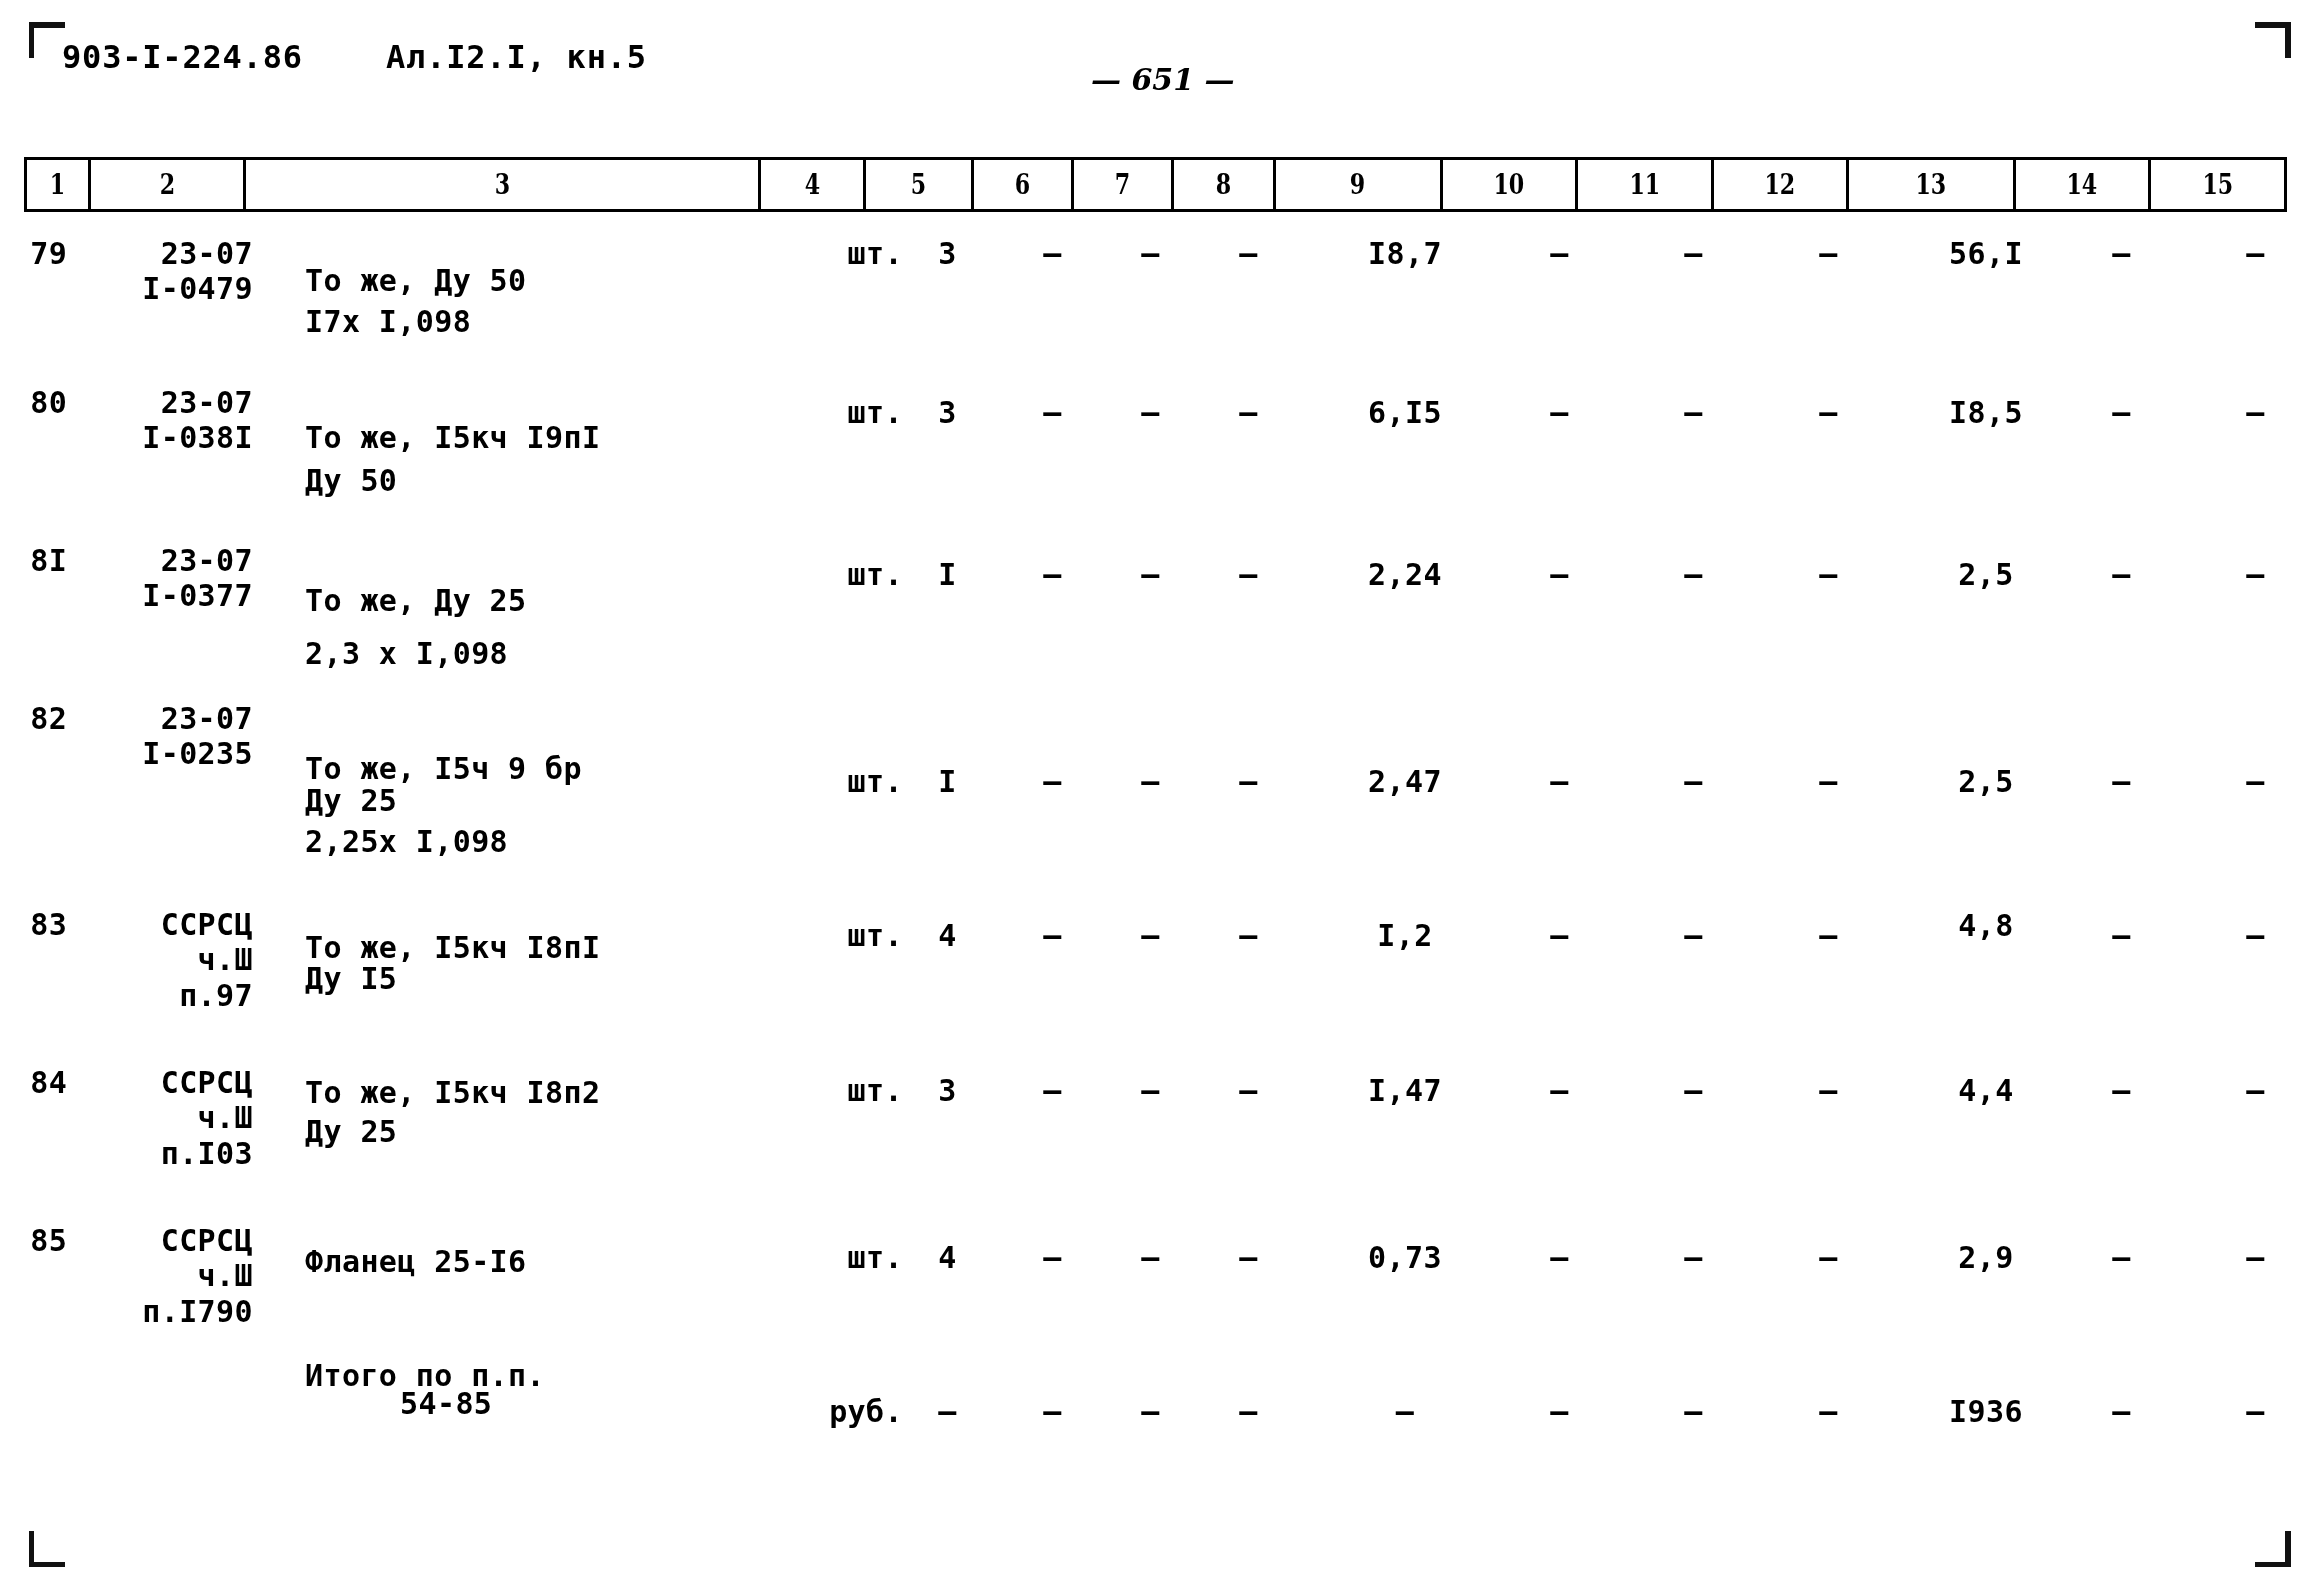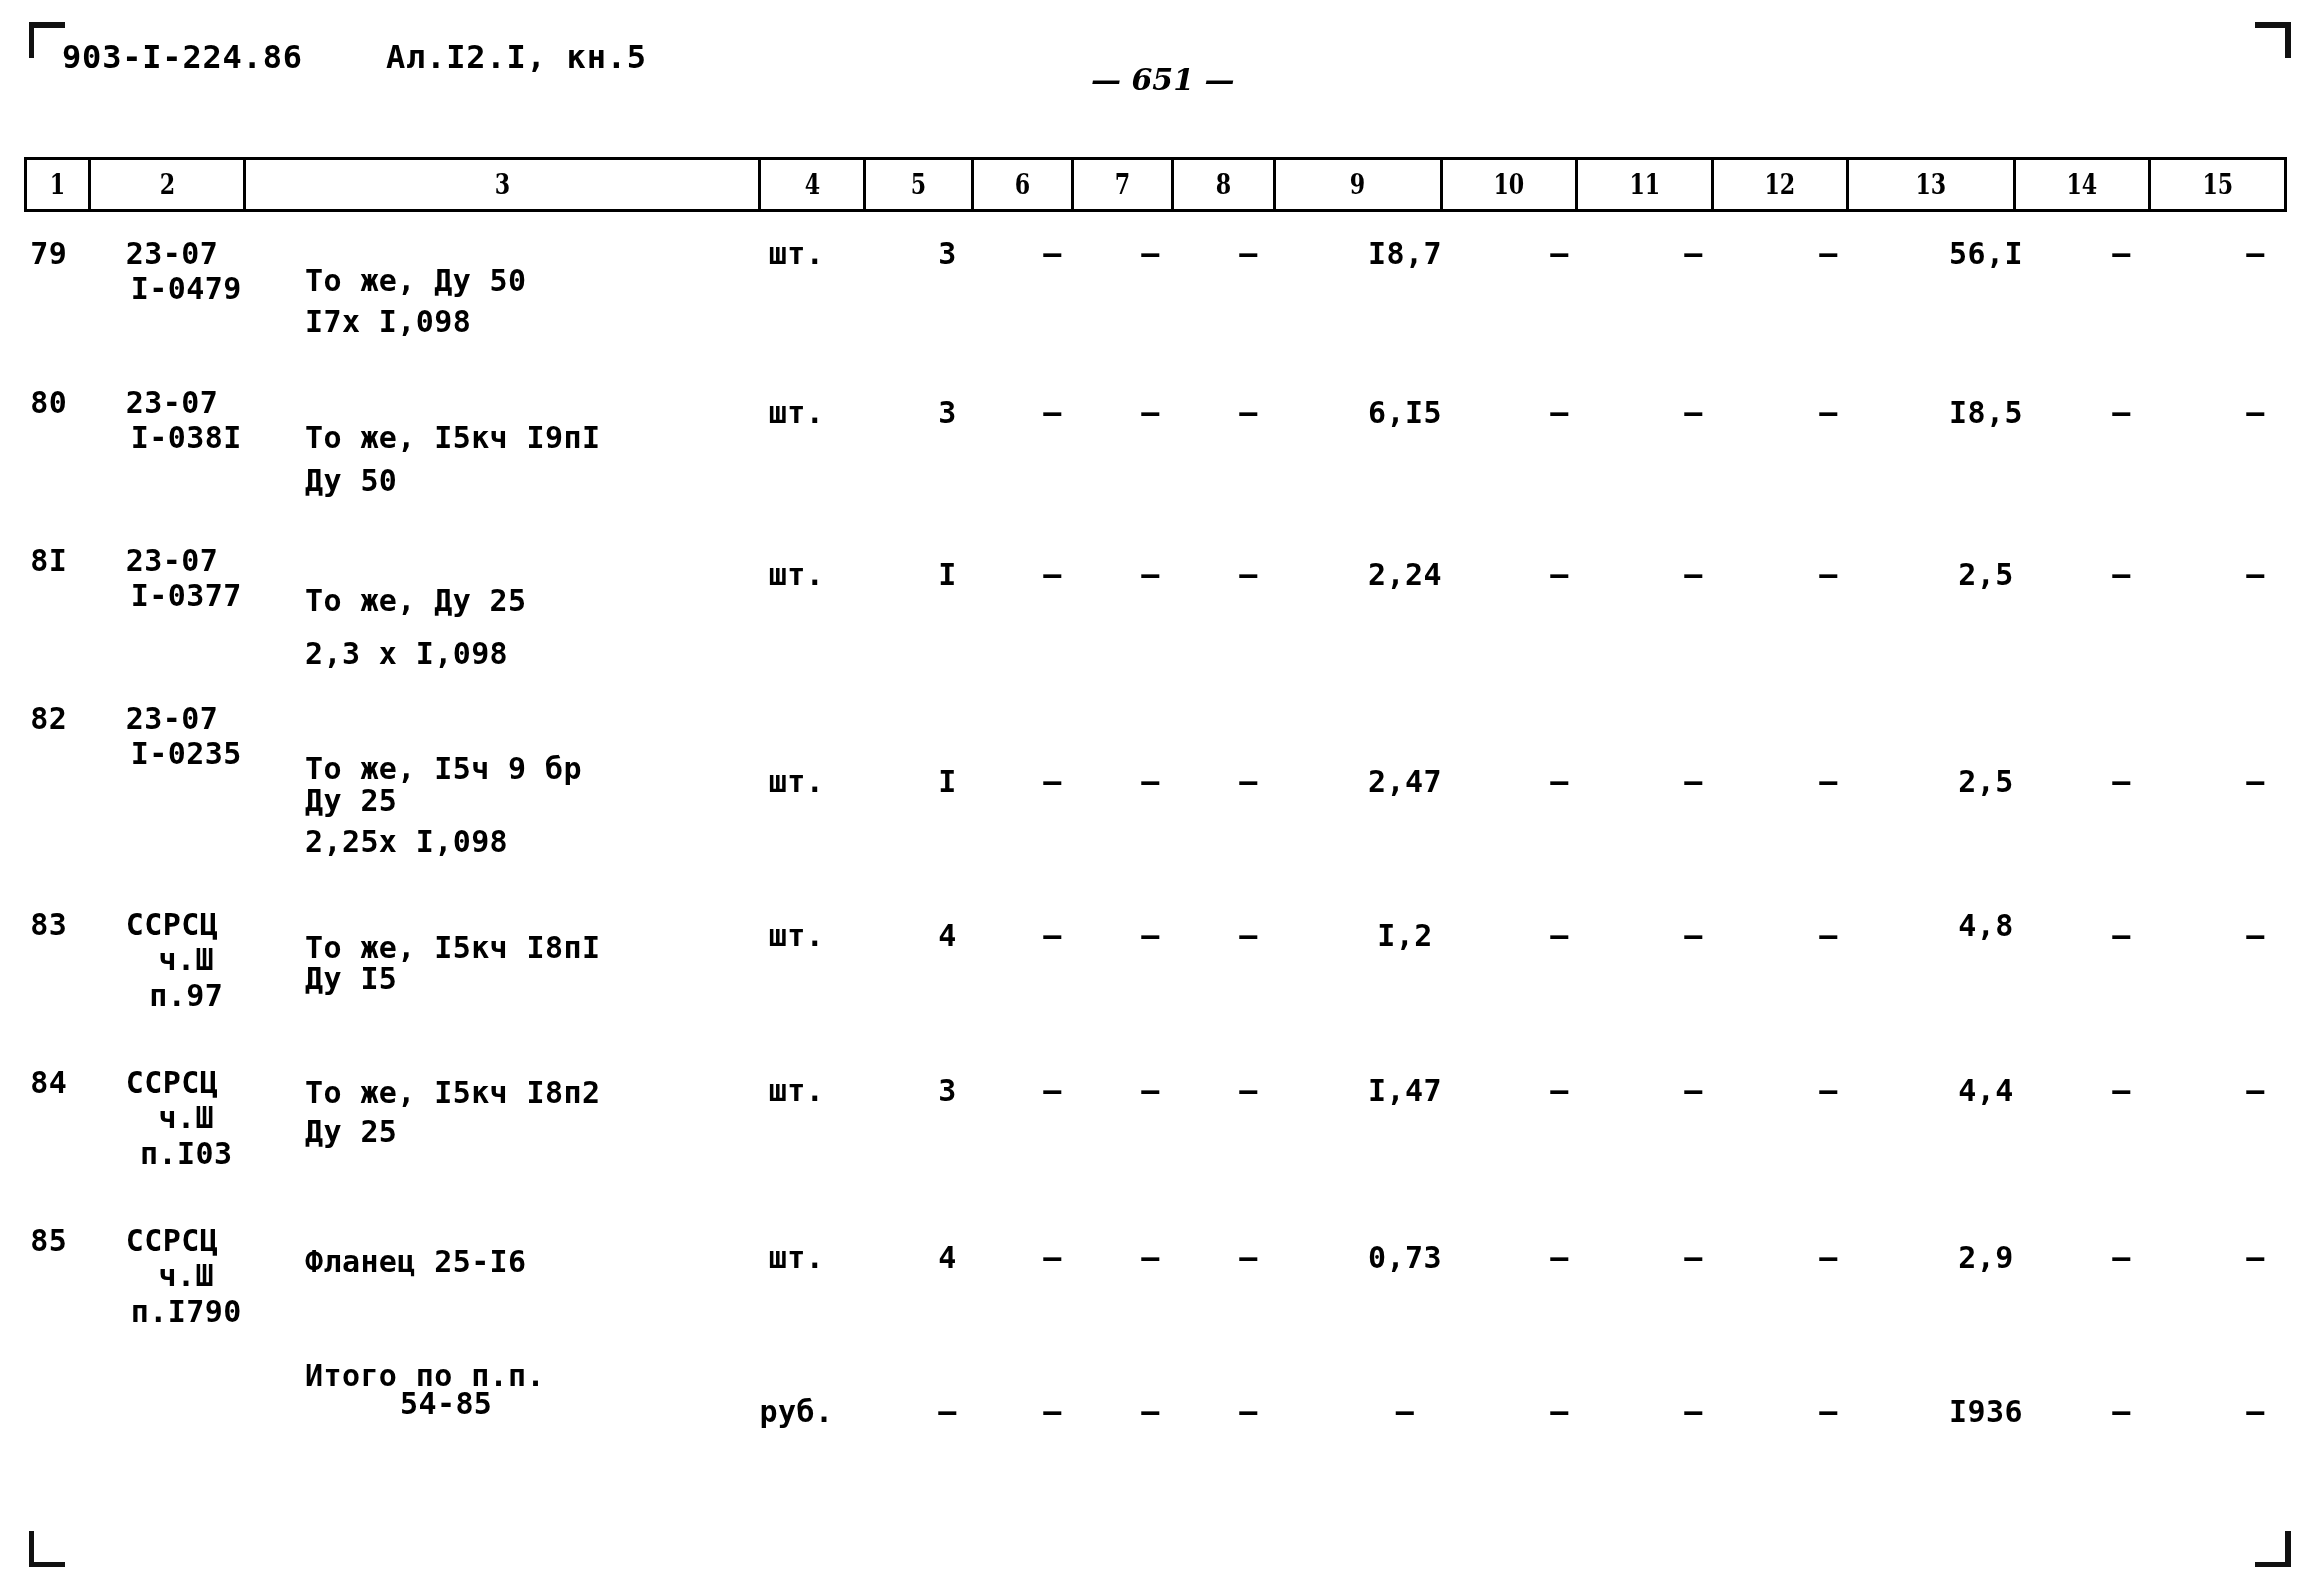--- a/index.html
+++ b/index.html
@@ -133,23 +133,23 @@
   }
 
   .cell {
     position: absolute;
     white-space: pre;
     line-height: 1.18;
   }
 
   
   .c1    { left: 6.3px;    width: 63px;  text-align: left; }
-  .c2    { left: 73px;  width: 150px; text-align: center; }
+  .c2    { left: 79px;  width: 150px; text-align: right; }
   .c3    { left: 281px;  width: 443px; text-align: left; }
-  .c4    { left: 721px;  width: 103px; text-align: center; }
+  .c4    { left: 776px;  width: 103px; text-align: right; }
   .c5    { left: 880px; width: 87px; text-align: center; }
   .c6    { left: 985px; width: 87px; text-align: center; }
   .c7    { left: 1083px; width: 87px; text-align: center; }
   .c8    { left: 1181px; width: 87px; text-align: center; }
   .c9    { left: 1306px; width: 150px; text-align: center; }
   .c10   { left: 1492px; width: 87px; text-align: center; }
   .c11   { left: 1626px; width: 87px; text-align: center; }
   .c12   { left: 1761px; width: 87px; text-align: center; }
   .c13   { left: 1887px; width: 150px; text-align: center; }
   .c14   { left: 2054px; width: 87px; text-align: center; }

